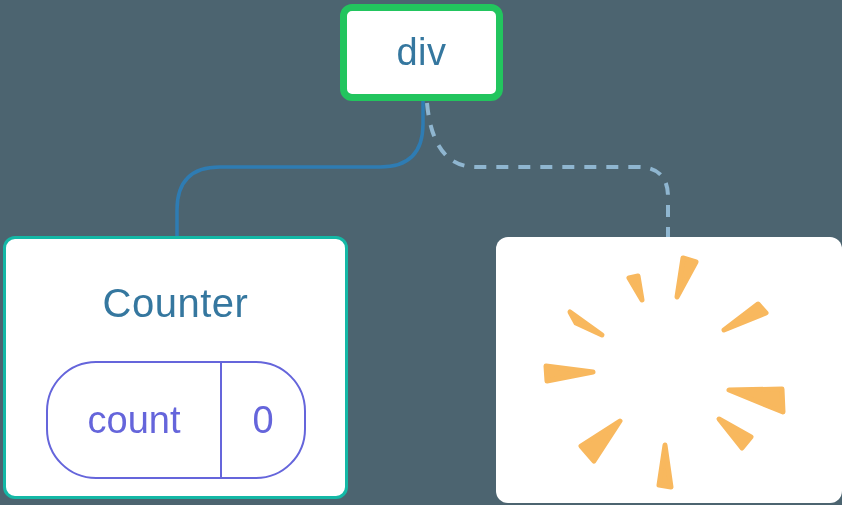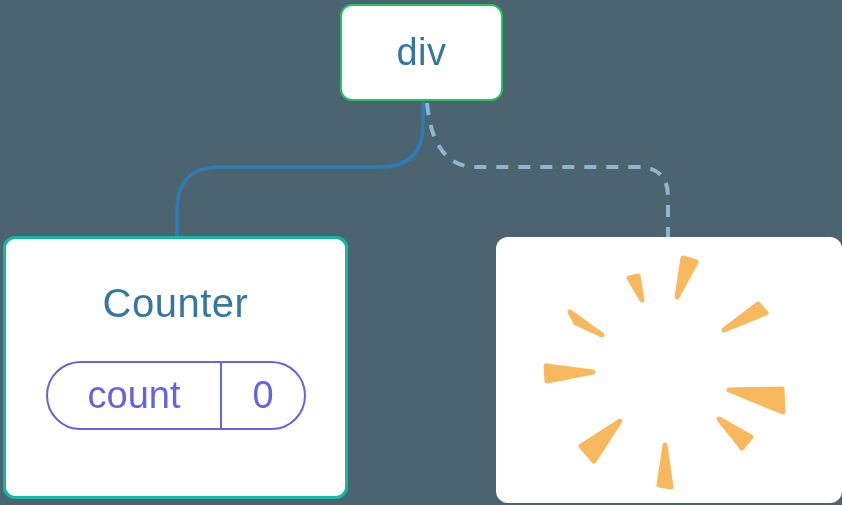--- a/index.html
+++ b/index.html
@@ -28,21 +28,21 @@
     stroke-width: 4;
     stroke-dasharray: 12 10;
   }
 
   .root-node {
     position: absolute;
     left: 340px; top: 4px;
     width: 163px; height: 97px;
     box-sizing: border-box;
     background: #FFFFFF;
-    border: 2px solid #22c55e;
+    border: 7px solid #22c55e;
     border-radius: 12px;
     display: flex;
     align-items: center;
     justify-content: center;
     color: #35779F;
     font-size: 38px;
     font-weight: 500;
     letter-spacing: 0.5px;
   }
 
@@ -67,21 +67,21 @@
     text-align: center;
     color: #35779F;
     font-size: 40px;
     font-weight: 500;
     letter-spacing: 0.5px;
   }
 
   .state-pill {
     position: absolute;
     left: 40px; top: 122px;
-    width: 260px; height: 69px;
+    width: 260px; height: 118px;
     box-sizing: border-box;
     border: 2px solid #6565DB;
     border-radius: 50px;
     display: flex;
     color: #6565DB;
     font-size: 38px;
     overflow: hidden;
   }
   .pill-key {
     width: 174px;

